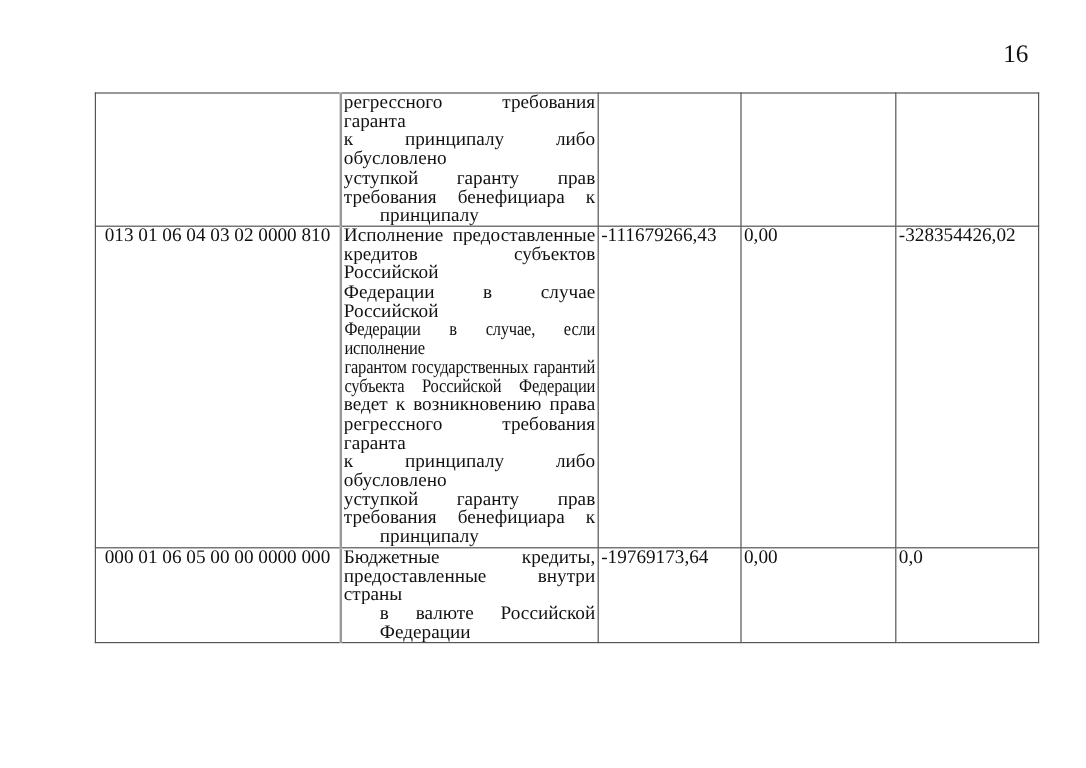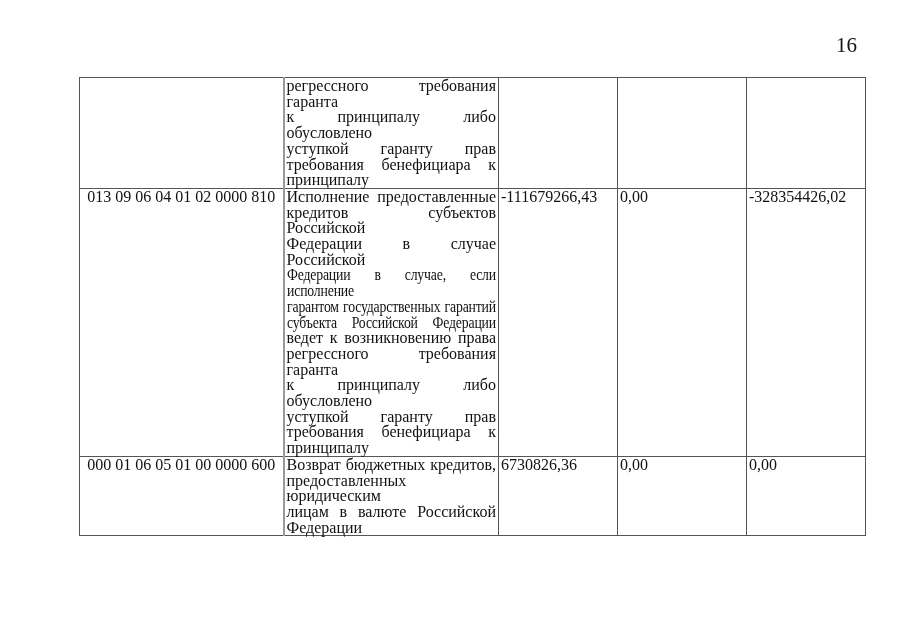--- a/index.html
+++ b/index.html
@@ -11,21 +11,21 @@
   table.doc-table td { border:1px solid #555; vertical-align:top; font-size:16px;
          line-height:15.7px; padding:0 2px; }
   col.c1 { width:204px; } col.c2 { width:215px; } col.c3 { width:119px; }
   col.c4 { width:129px; } col.c5 { width:119px; }
   td.code { text-align:center; padding-top:1px; }
   td.desc { text-align:justify; border-left:2px solid #999 !important; padding:0 1px 0 2px; }
   td.num { text-align:left; padding-top:1px; }
   .compressed { display:block; transform:scaleX(0.86); transform-origin:left top;
          width:116%; letter-spacing:-0.2px; }
   .line { display:block; text-align:justify; text-align-last:justify; }
-  .line.last { text-align-last:left; }
+  .line.last { text-align-last:left;padding-left:30px; }
 </style>
 </head>
 <body>
 
 <div class="page-number">16</div>
 
 <table class="doc-table">
   <colgroup>
       <col class="c1">
       <col class="c2">
@@ -43,48 +43,47 @@
         <span class="line">уступкой гаранту прав</span>
         <span class="line">требования бенефициара к</span>
         <span class="line last">принципалу</span>
       </td>
       <td class="num"></td>
       <td class="num"></td>
       <td class="num"></td>
     </tr>
 
     <tr style="height:208px">
-      <td class="code">013 09 06 04 01 02 0000 810</td>
+      <td class="code">013 01 06 04 03 02 0000 810</td>
       <td class="desc">
         <span class="line">Исполнение предоставленные</span>
         <span class="line">кредитов субъектов Российской</span>
         <span class="line">Федерации в случае Российской</span>
         <span class="line compressed">Федерации в случае, если исполнение</span>
         <span class="line compressed">гарантом государственных гарантий</span>
         <span class="line compressed">субъекта Российской Федерации</span>
         <span class="line">ведет к возникновению права</span>
         <span class="line">регрессного требования гаранта</span>
         <span class="line">к принципалу либо обусловлено</span>
         <span class="line">уступкой гаранту прав</span>
         <span class="line">требования бенефициара к</span>
         <span class="line last">принципалу</span>
       </td>
       <td class="num">-111679266,43</td>
       <td class="num">0,00</td>
       <td class="num">-328354426,02</td>
     </tr>
 
+    <tr style="height:52px">
+      <td class="code">000 01 06 05 00 00 0000 000</td>
+      <td class="desc">
+        <span class="line">Бюджетные кредиты,</span>
+        <span class="line">предоставленные внутри страны</span>
+        <span class="line last">в валюте Российской Федерации</span>
+      </td>
+      <td class="num">-19769173,64</td>
+      <td class="num">0,00</td>
+      <td class="num">0,0</td>
+    </tr>
 
 
-    <tr style="height:72px">
-      <td class="code">000 01 06 05 01 00 0000 600</td>
-      <td class="desc">
-        <span class="line">Возврат бюджетных кредитов,</span>
-        <span class="line">предоставленных юридическим</span>
-        <span class="line">лицам в валюте Российской</span>
-        <span class="line last">Федерации</span>
-      </td>
-      <td class="num">6730826,36</td>
-      <td class="num">0,00</td>
-      <td class="num">0,00</td>
-    </tr>
   </tbody>
 </table>
 
 </body></html>

